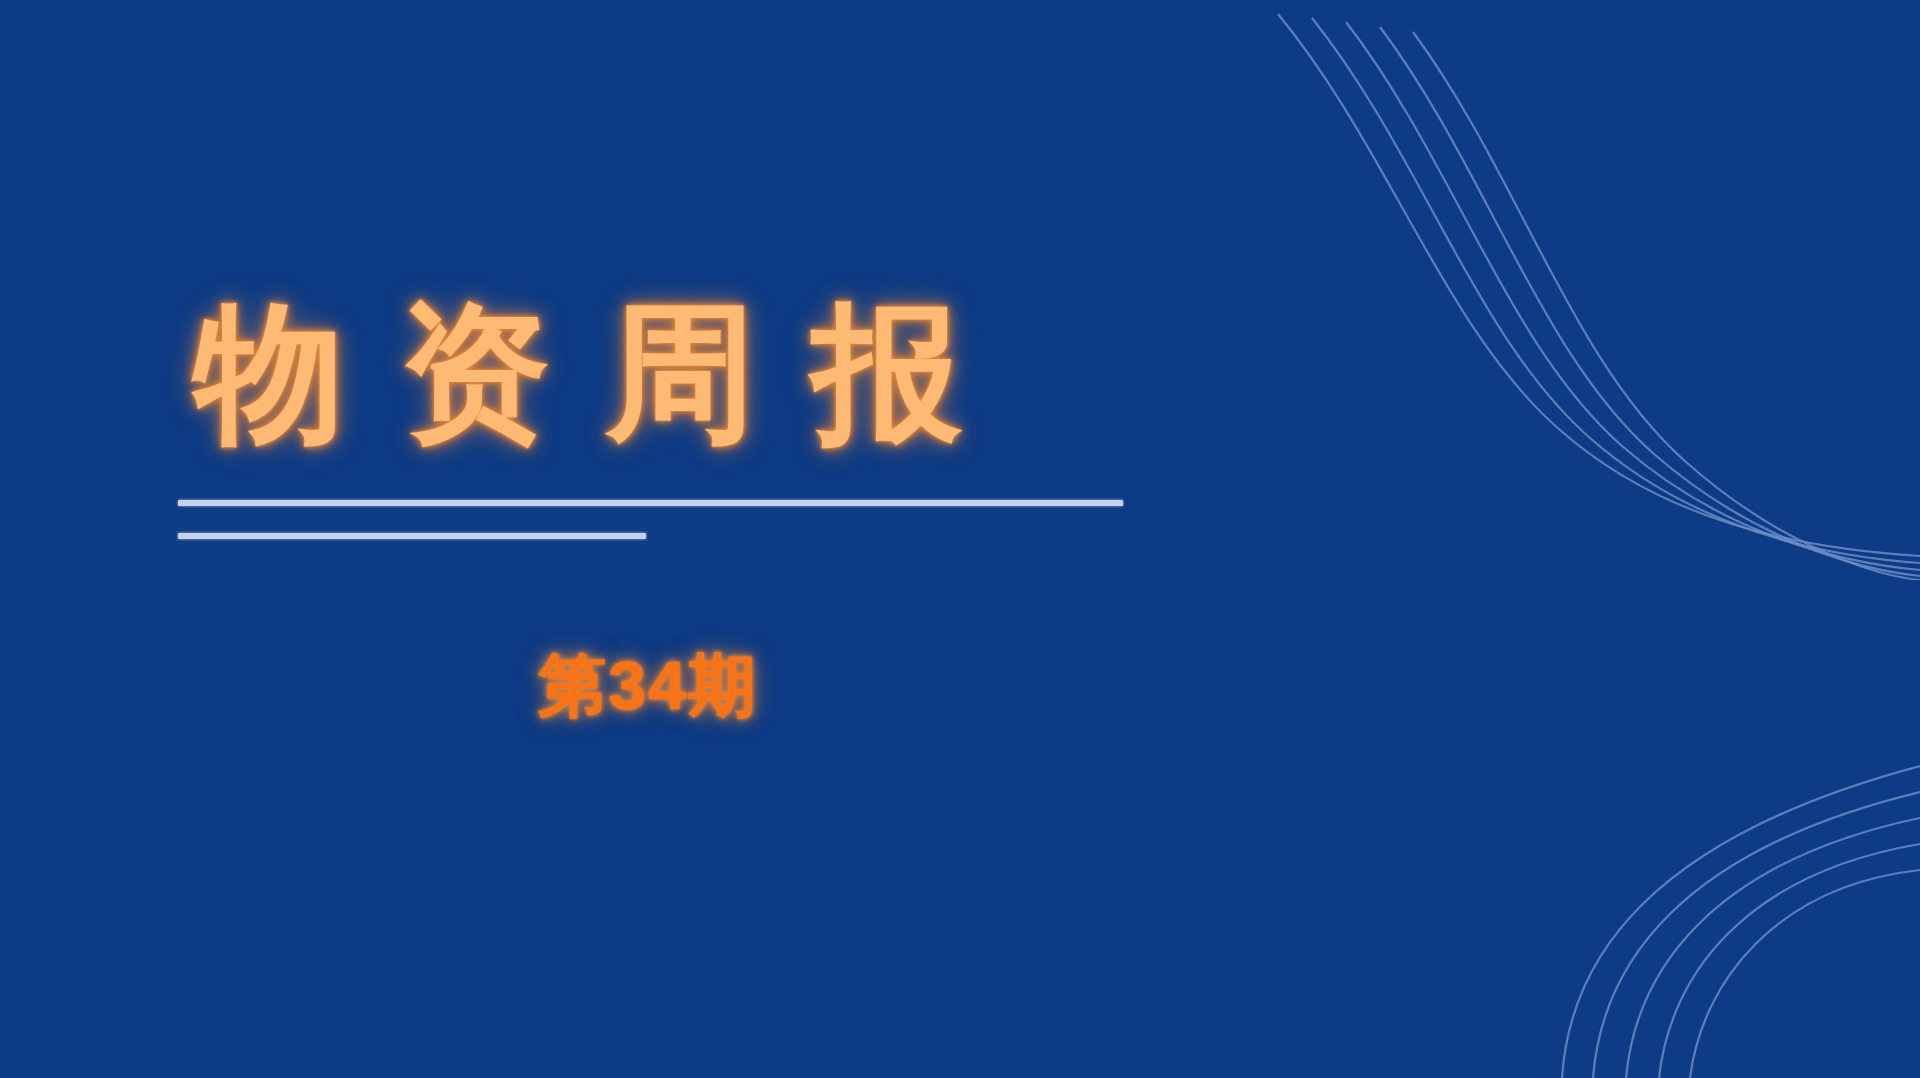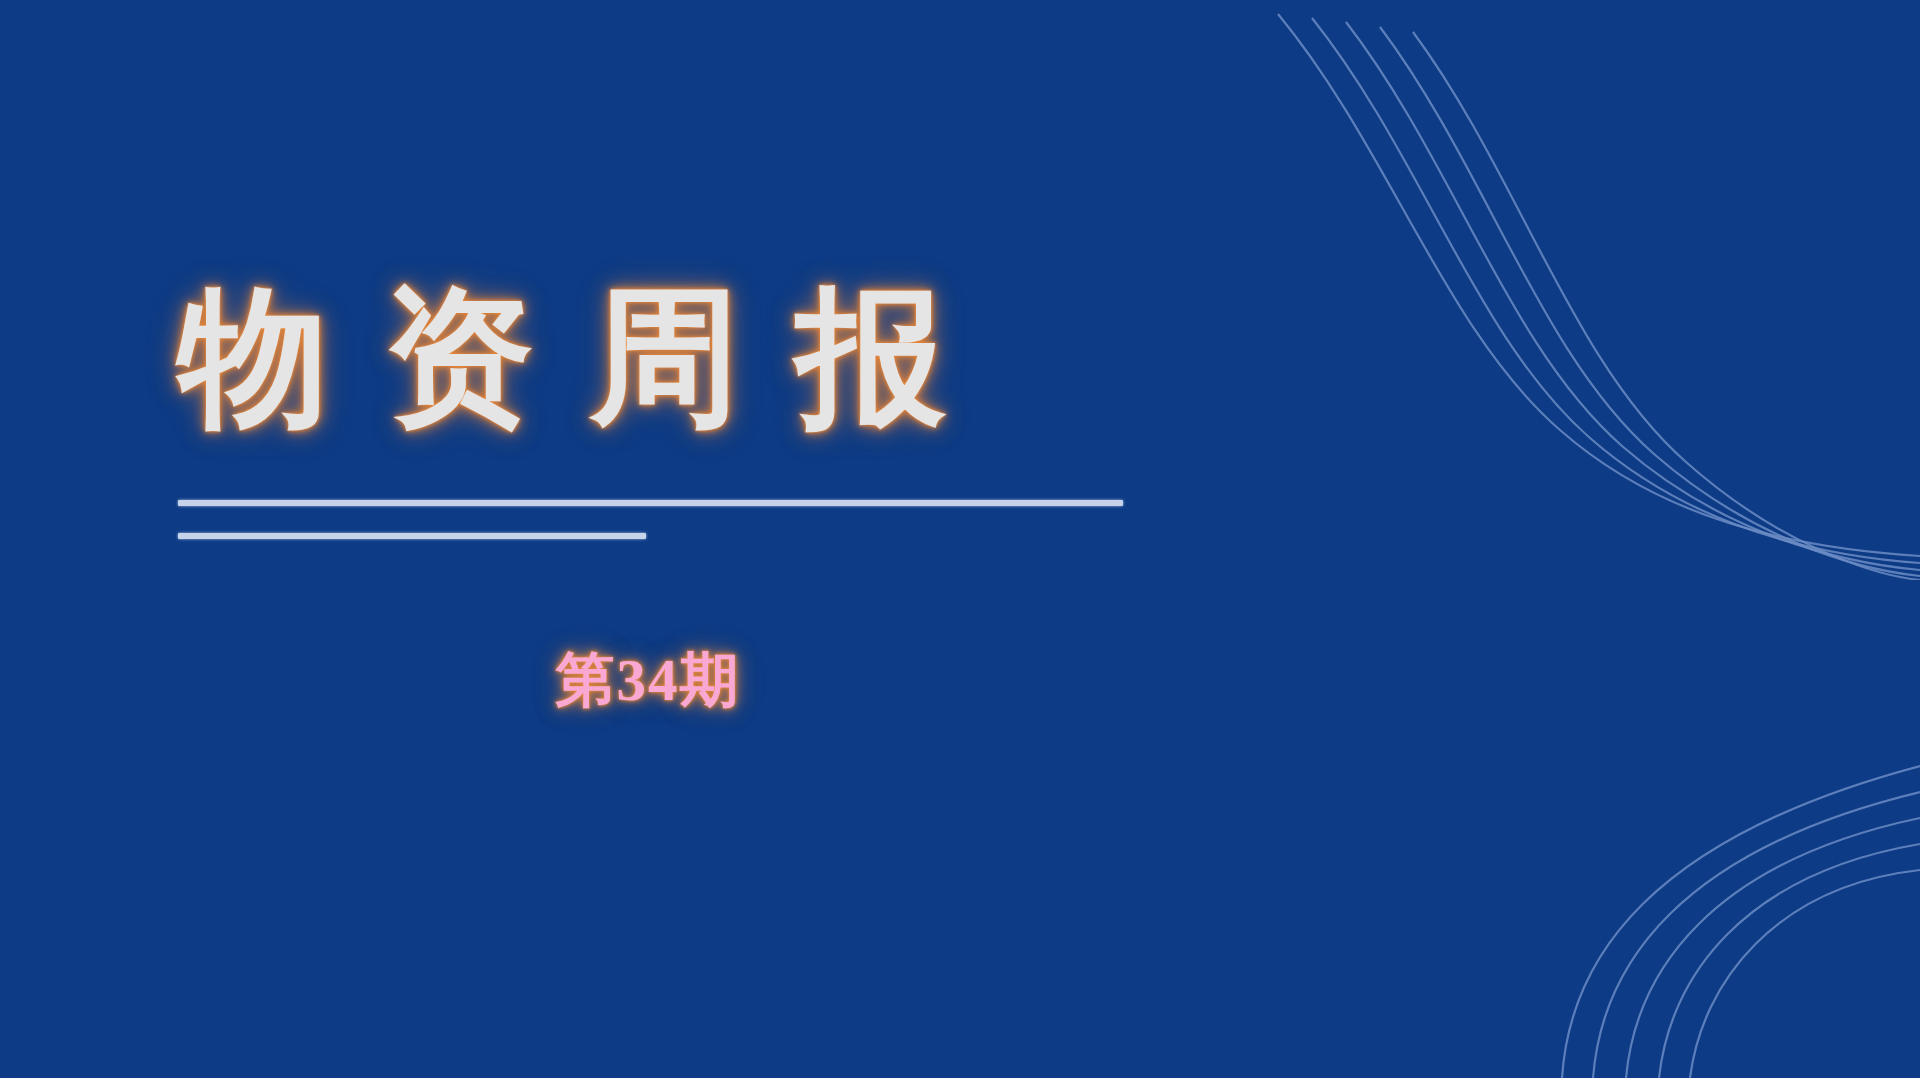--- a/index.html
+++ b/index.html
@@ -45,26 +45,26 @@
 
   
   .title-block {
     position: absolute;
     left: 178px;
     top: 282px;
     width: 1100px;
   }
 
   .main-title {
-    margin: 0;
+    margin: 16px;
     font-size: 150px;
     line-height: 1.0;
     font-weight: 700;
     letter-spacing: 56px;
-    color: #e5e5e5;
+    color: #fdba74;
     white-space: nowrap;
     text-shadow:
        0 0 2px #e8873a,
        0 0 5px #e8873a,
        0 0 12px rgba(232,135,58,0.85),
        0 0 22px rgba(232,135,58,0.55),
        0 0 34px rgba(232,135,58,0.30);
   }
 
   .rules {
@@ -86,33 +86,32 @@
   .subtitle-wrap {
     position: absolute;
     left: 178px;
     top: 648px;
     width: 940px;
     text-align: center;
   }
   .subtitle {
     margin: 0;
     display: inline-block;
-    font-size: 59px;
+    font-size: 68px;
     line-height: 1.1;
     font-weight: 700;
     letter-spacing: 2px;
-    color: #f9a8d4;
+    color: #f97316;
     white-space: nowrap;
     text-shadow:
        0 0 2px #e8873a,
        0 0 5px #e8873a,
        0 0 12px rgba(232,135,58,0.85),
        0 0 20px rgba(232,135,58,0.50),
        0 0 30px rgba(232,135,58,0.28);
-    font-family: Liberation Serif, serif;
   }
 </style>
 </head>
 <body>
 
 <div id="slide">
 
   <div class="deco deco-tr">
     <svg viewBox="0 0 650 580" preserveAspectRatio="none">
       <path d="M 8 14 C 120 150, 175 330, 290 430 C 390 518, 520 548, 650 556"></path>

